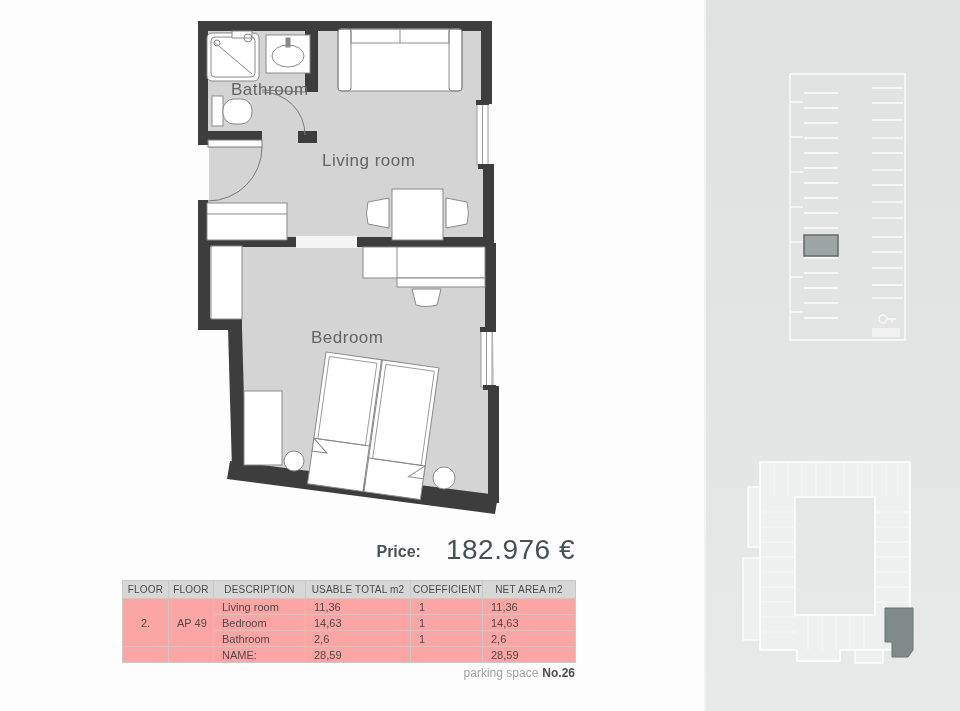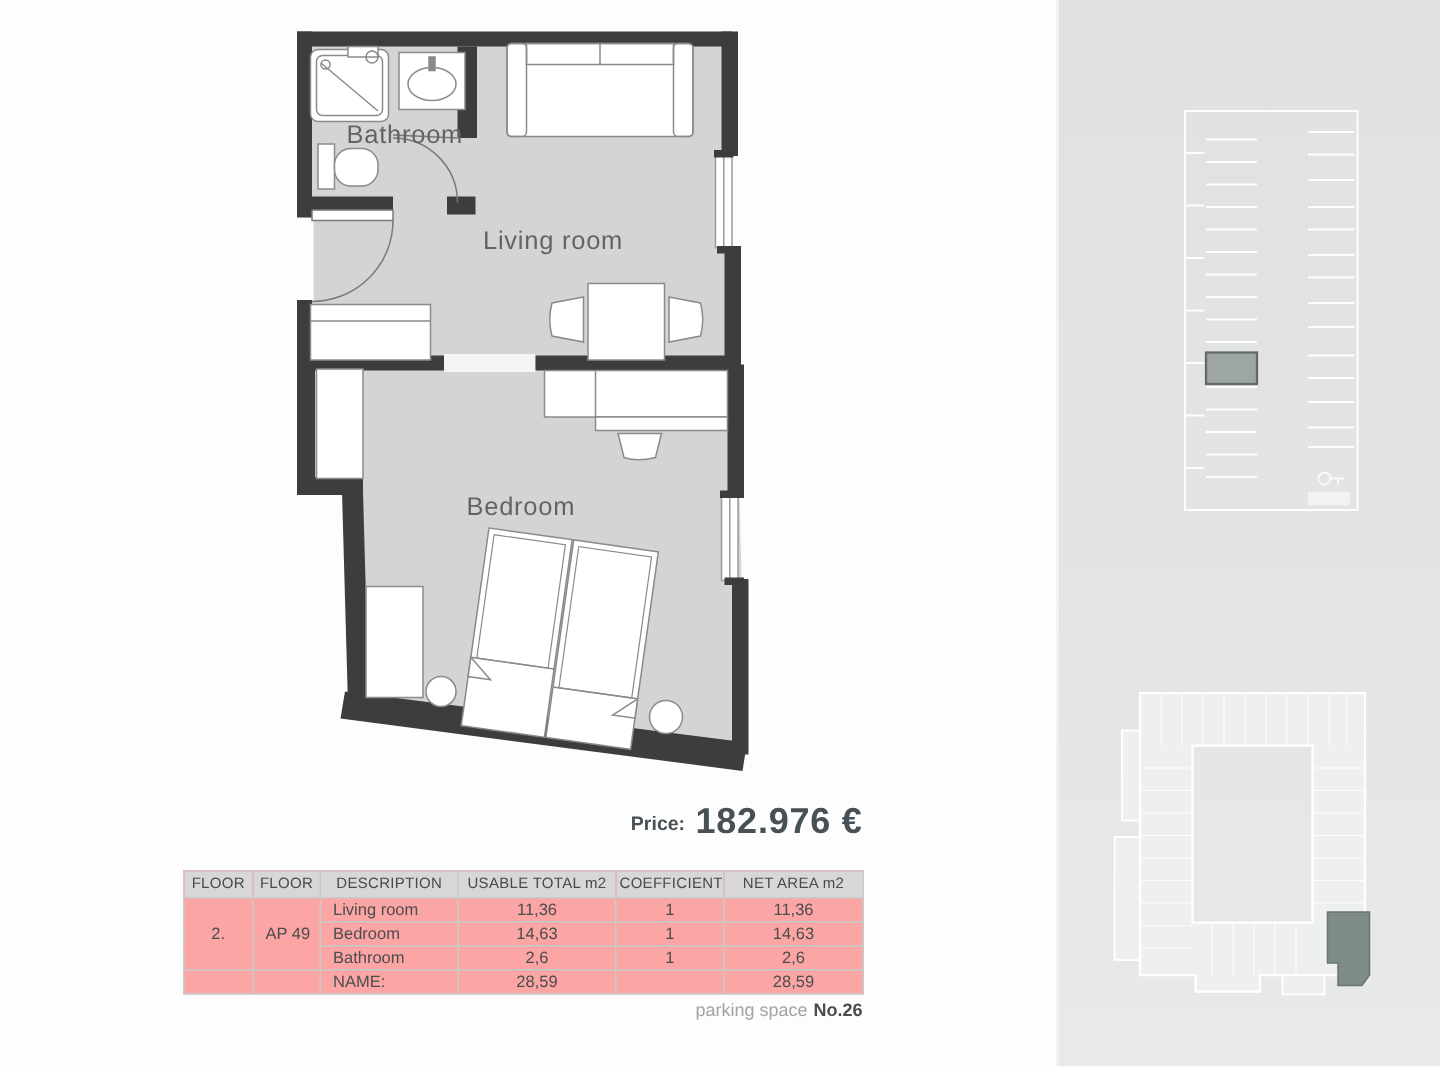--- a/index.html
+++ b/index.html
@@ -20,39 +20,39 @@
   }
   .sidebar svg { position:absolute; top:0; left:0; }
   
   .plan { position:absolute; top:10px; left:185px; width:340px; height:530px; }
   .room-label { fill:#646464; font-size:17px; letter-spacing:.5px; }
   
   .price-row {
     position:absolute; top:534px; left:280px; width:295px;
     text-align:right; color:#475055; white-space:nowrap;
   }
-  .price-label { font-size:13px; font-weight:bold; margin-right:7px; vertical-align:2px; }
-  .price-value { font-size:24px; font-weight:bold; letter-spacing:.5px; }
+  .price-label { font-size:16px; font-weight:bold; margin-right:25px; vertical-align:2px; }
+  .price-value { font-size:28px; font-weight:normal; letter-spacing:.5px; }
   
   .area-table {
     position:absolute; top:580px; left:122px; width:453px;
     border-collapse:collapse; table-layout:fixed;
     font-size:11px; color:#4c4c4c; background:#fca5a5;
   }
   .area-table th, .area-table td {
     border:1px solid #c9c9c9; padding:1px 8px; height:16px;
     font-weight:normal; overflow:hidden; white-space:nowrap;
   }
   .area-table thead th {
     background:#d7d7d7; height:18px; font-size:10px; color:#4a4a4a;
     text-align:center; padding:1px 2px; letter-spacing:.2px;
   }
   .col-floor { width:46px; } .col-name { width:45px; } .col-desc { width:92px; }
   .col-usable { width:105px; } .col-coeff { width:72px; } .col-net { width:93px; }
-  .c { text-align:center; } .r { text-align:center; } .l { text-align:left; }
+  .c { text-align:center; } .r { text-align:left; } .l { text-align:left; }
   .bold { font-weight:bold; }
   
   .parking-note {
     position:absolute; top:666px; left:275px; width:300px;
     text-align:right; font-size:12px; white-space:nowrap;
   }
   .parking-note .plabel { color:#a3a3a3; margin-right:4px; }
   .parking-note .pnum  { color:#4c4c4c; font-weight:bold; }
 </style>
 </head>

